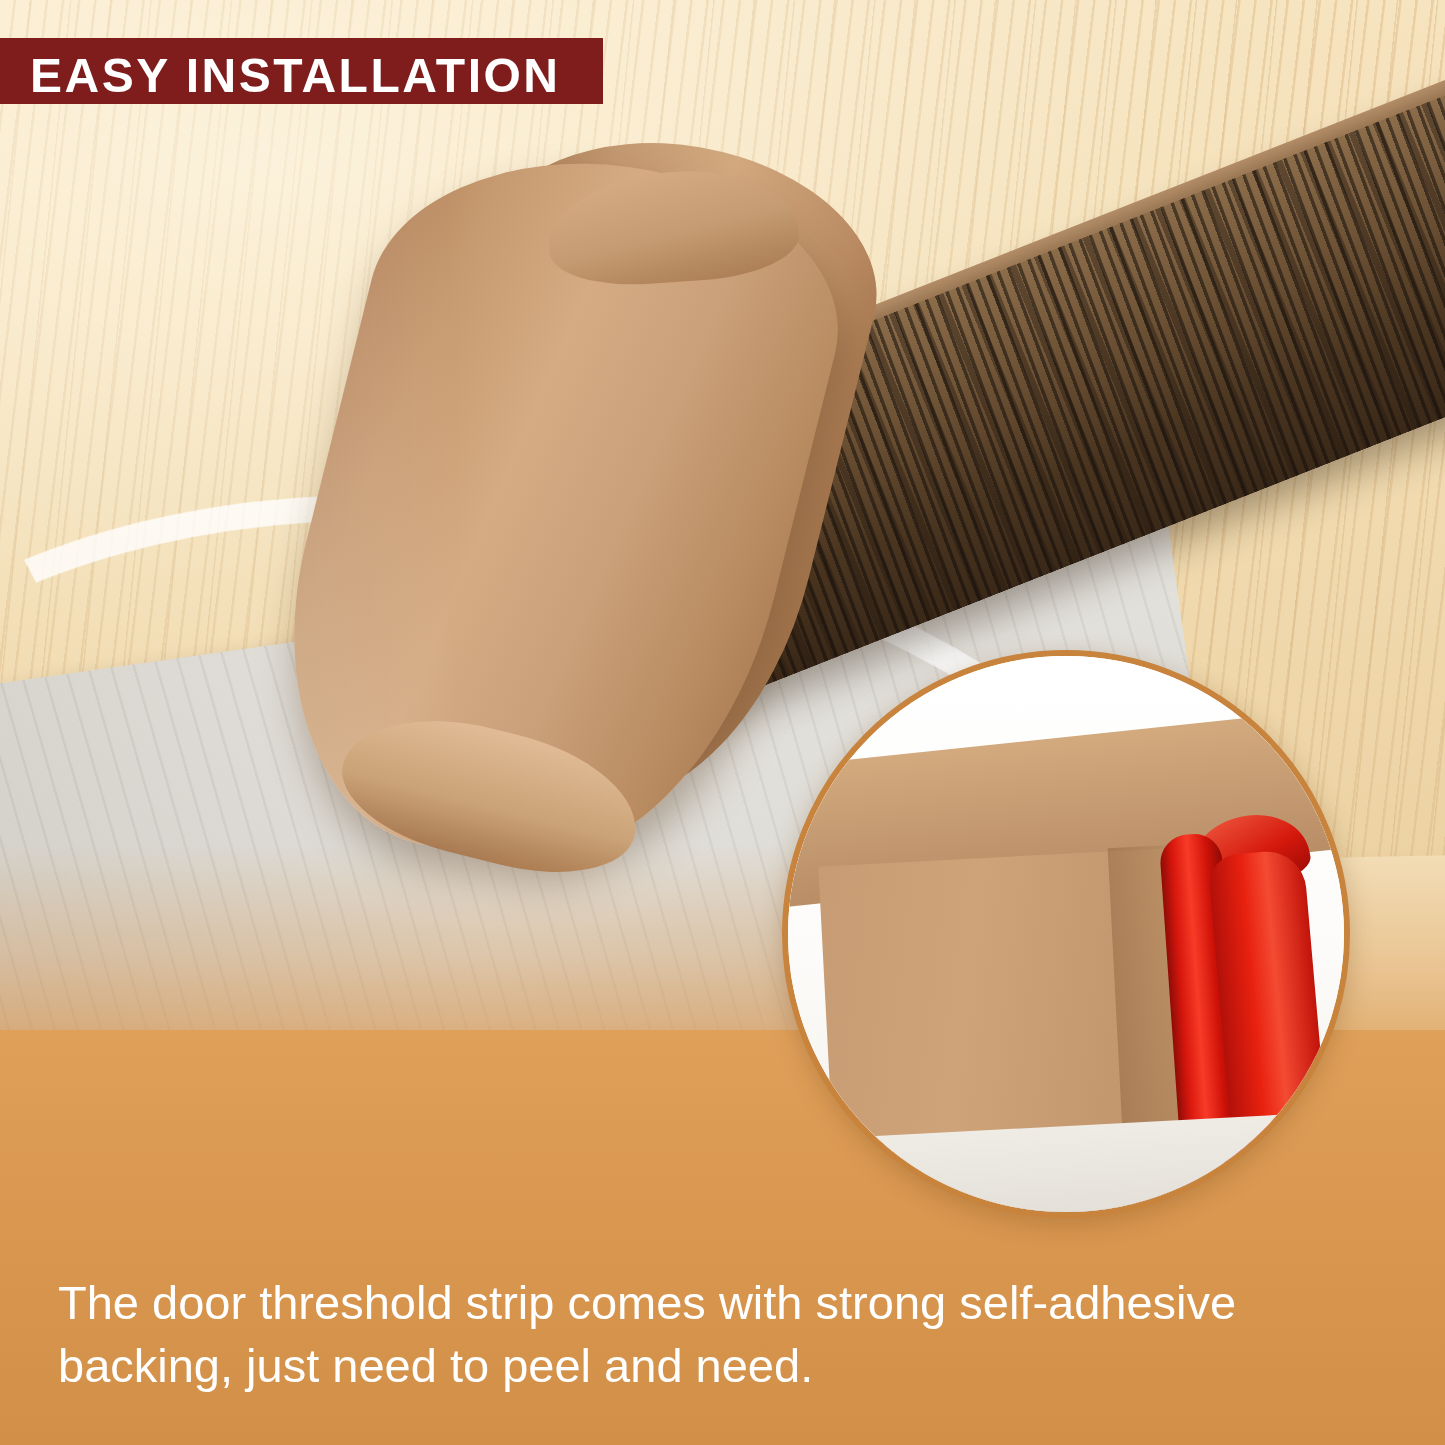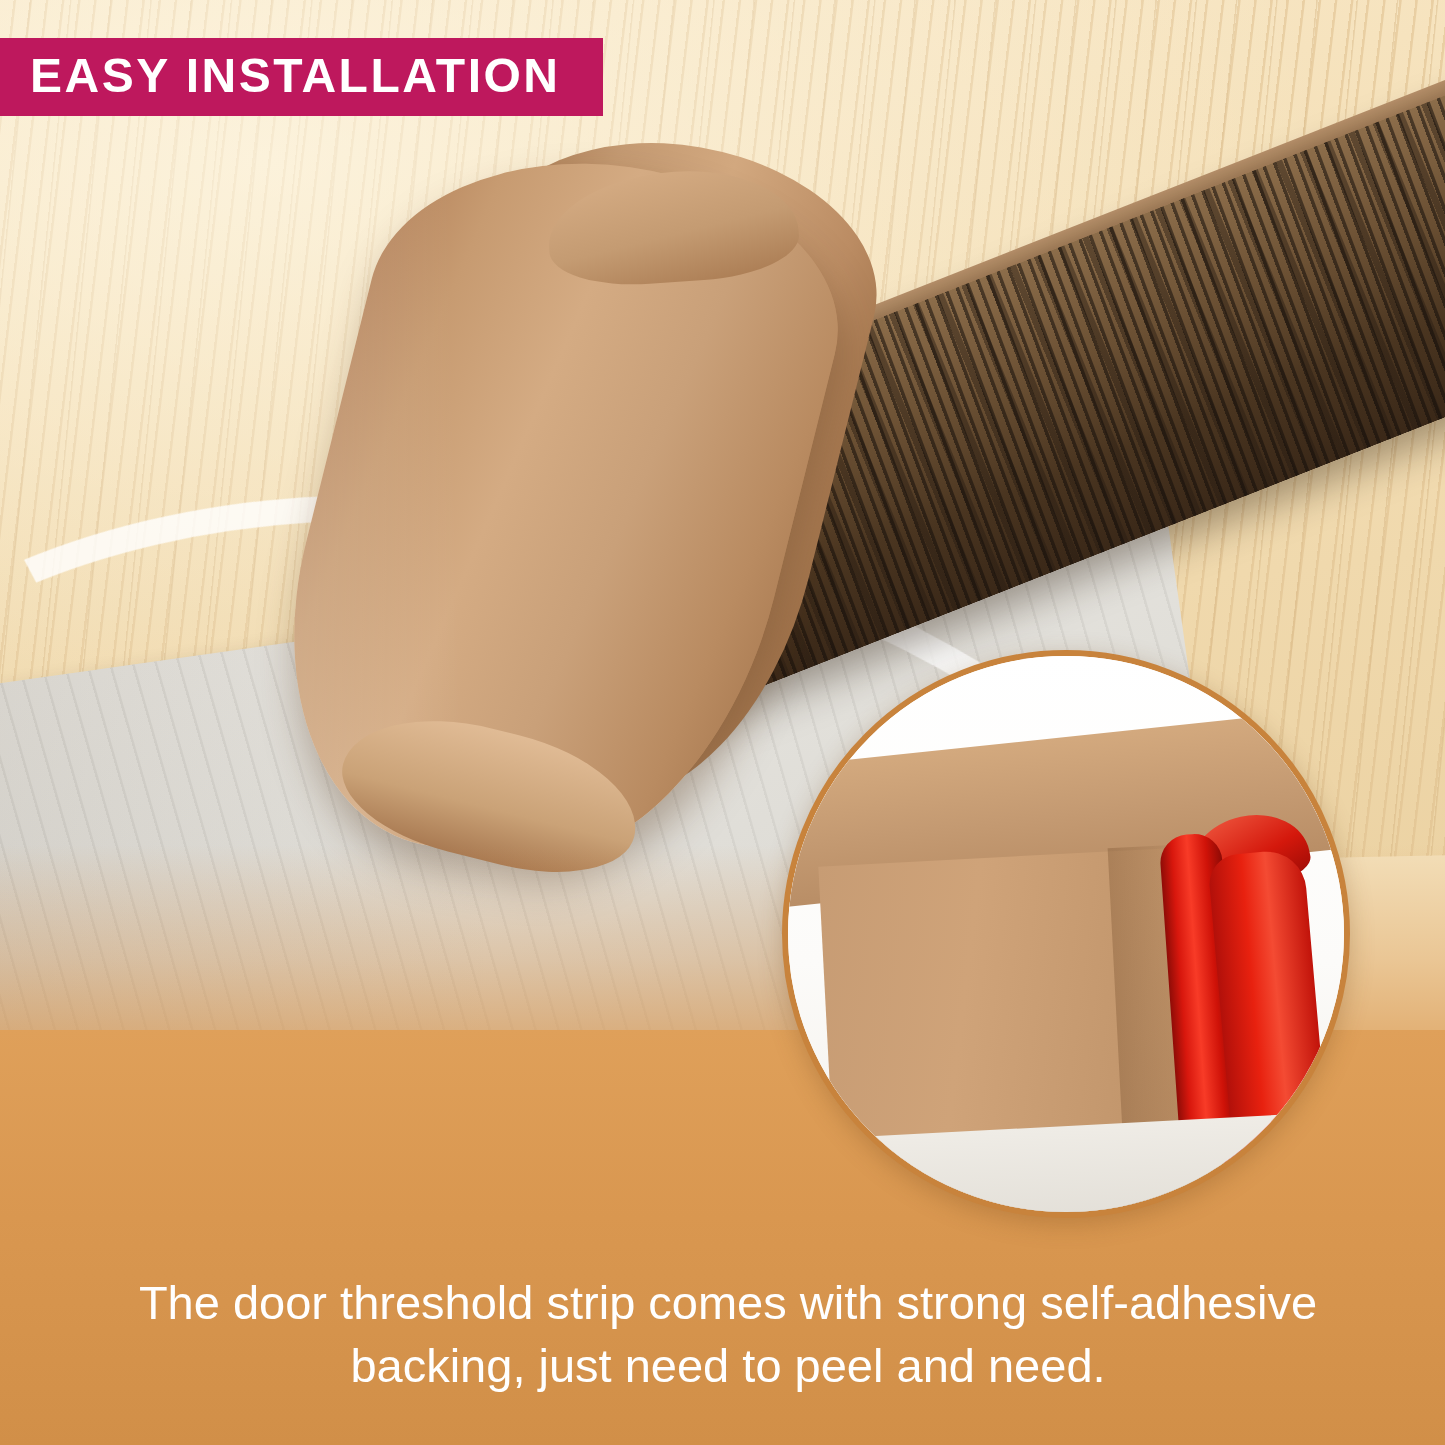--- a/index.html
+++ b/index.html
@@ -229,22 +229,22 @@
     background: linear-gradient(170deg, #d7ae86 0%, #c49b72 55%, #a87950 100%);
     border-radius: 60% 55% 45% 45% / 70% 70% 40% 40%;
     transform: rotate(-4deg);
   }
 
   
   .header-tag {
     position: absolute;
     left: 0;
     top: 38px;
-    padding: 14px 42px 16px 30px;
-    background: #be185d;
+    padding: 14px 42px 4px 30px;
+    background: #7f1d1d;
     display: inline-block;
   }
   .header-tag .txt {
     color: #ffffff;
     font-size: 48px;
     font-weight: 700;
     letter-spacing: 2.5px;
     line-height: 1;
     white-space: nowrap;
     font-family: "Liberation Sans", sans-serif;
@@ -340,21 +340,21 @@
     position: absolute;
     left: 58px;
     top: 1272px;
     width: 1340px;
     color: #ffffff;
     font-size: 47px;
     line-height: 1.33;
     font-weight: 400;
     font-family: "Liberation Sans", sans-serif;
   }
-  .caption .line { display: block; text-align: center; }
+  .caption .line { display: block; }
 </style>
 </head>
 <body>
 
 <div class="canvas">
 
   <div class="photo">
 
     <div class="light-board"></div>
     <div class="board-edge"></div>

